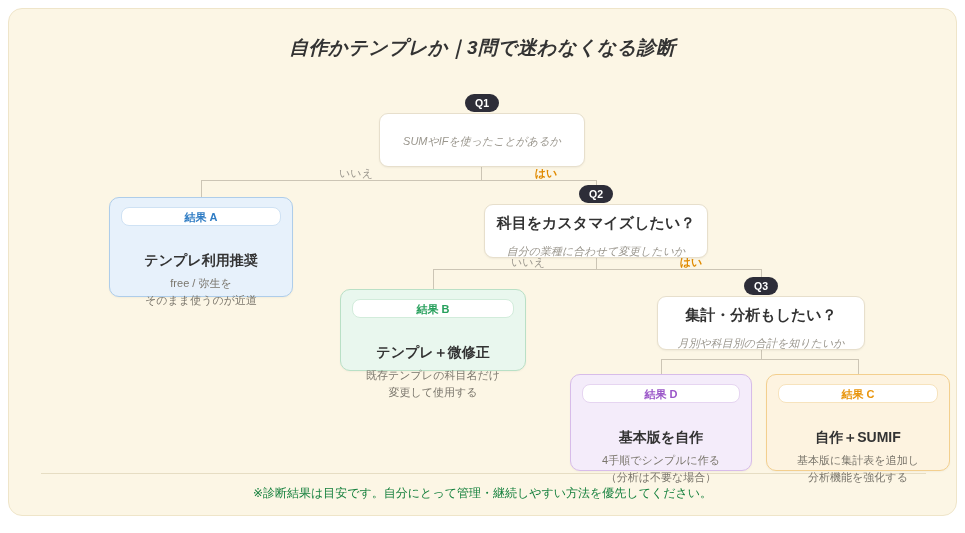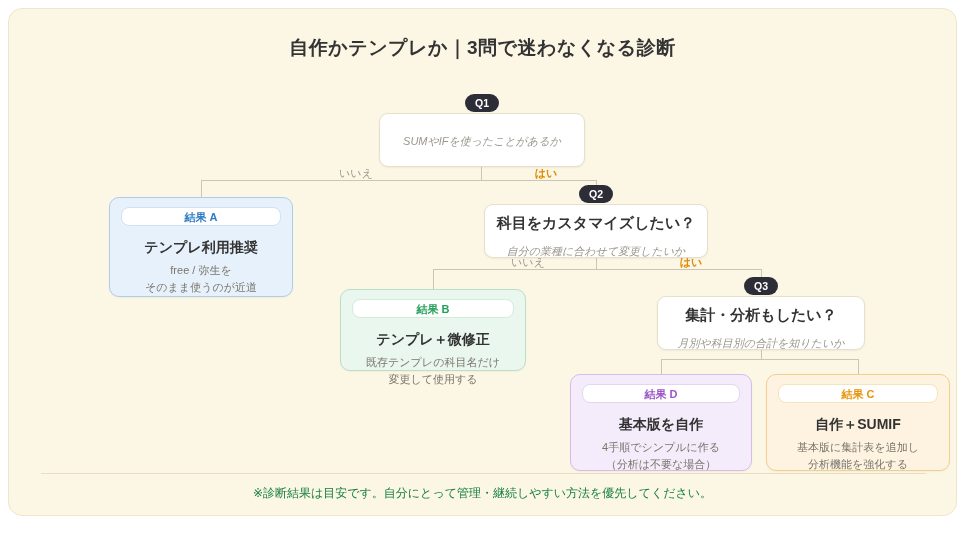--- a/index.html
+++ b/index.html
@@ -18,20 +18,21 @@
     background: #fcf6e5;
     border: 1px solid #efe5c9;
     border-radius: 14px;
   }
   .page-title {
     position: absolute; left: 0; top: 26px; width: 100%;
     text-align: center;
     font-size: 19px; font-weight: 700; color: #333333;
     letter-spacing: 0.5px;
     margin: 0;
+    font-style: italic;
   }
   .page-subtitle {
     position: absolute; left: 0; top: 62px; width: 100%;
     text-align: center;
     font-size: 13px; color: #6f6b63;
     margin: 0;
   }
   
   .line {
     position: absolute;
@@ -93,21 +94,21 @@
   }
   .rpill {
     margin: 9px auto 0 auto;
     width: calc(100% - 22px);
     height: 19px; line-height: 19px;
     background: #ffffff;
     border-radius: 8px;
     font-size: 11px; font-weight: 700;
   }
   .rtitle {
-    margin-top: 13px;
+    margin-top: 26px;
     font-size: 14px; font-weight: 700; color: #333333;
     white-space: nowrap;
   }
   .rdesc {
     margin-top: 5px;
     font-size: 11px; color: #7a766c;
     line-height: 1.5;
     white-space: pre-line;
   }
   .r-a { background: #e7f1fb; border: 1px solid #aecdea; }

